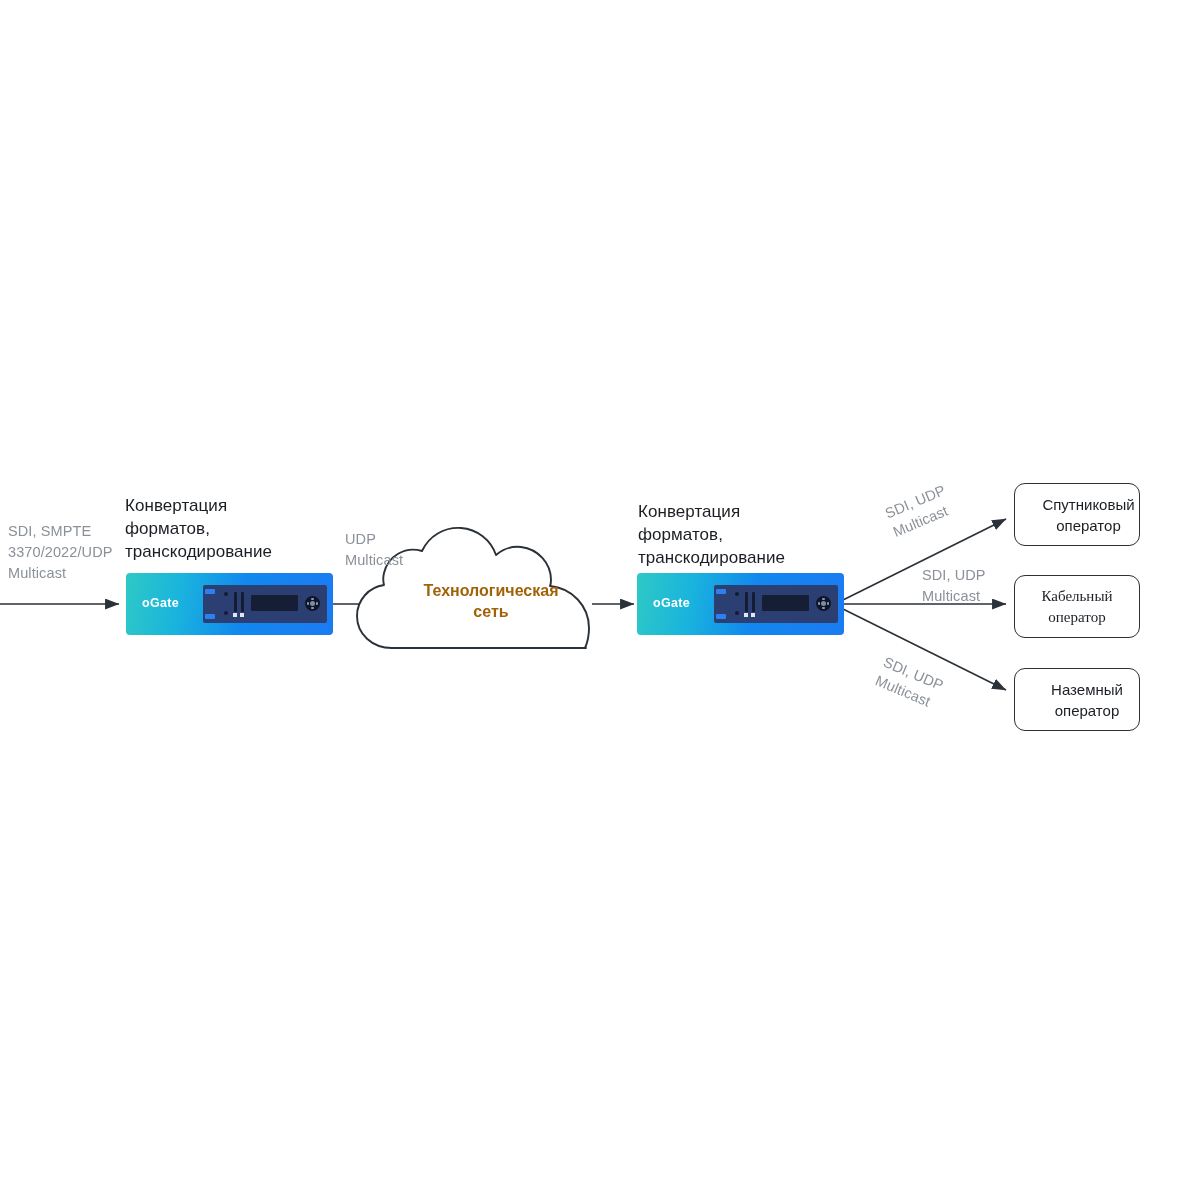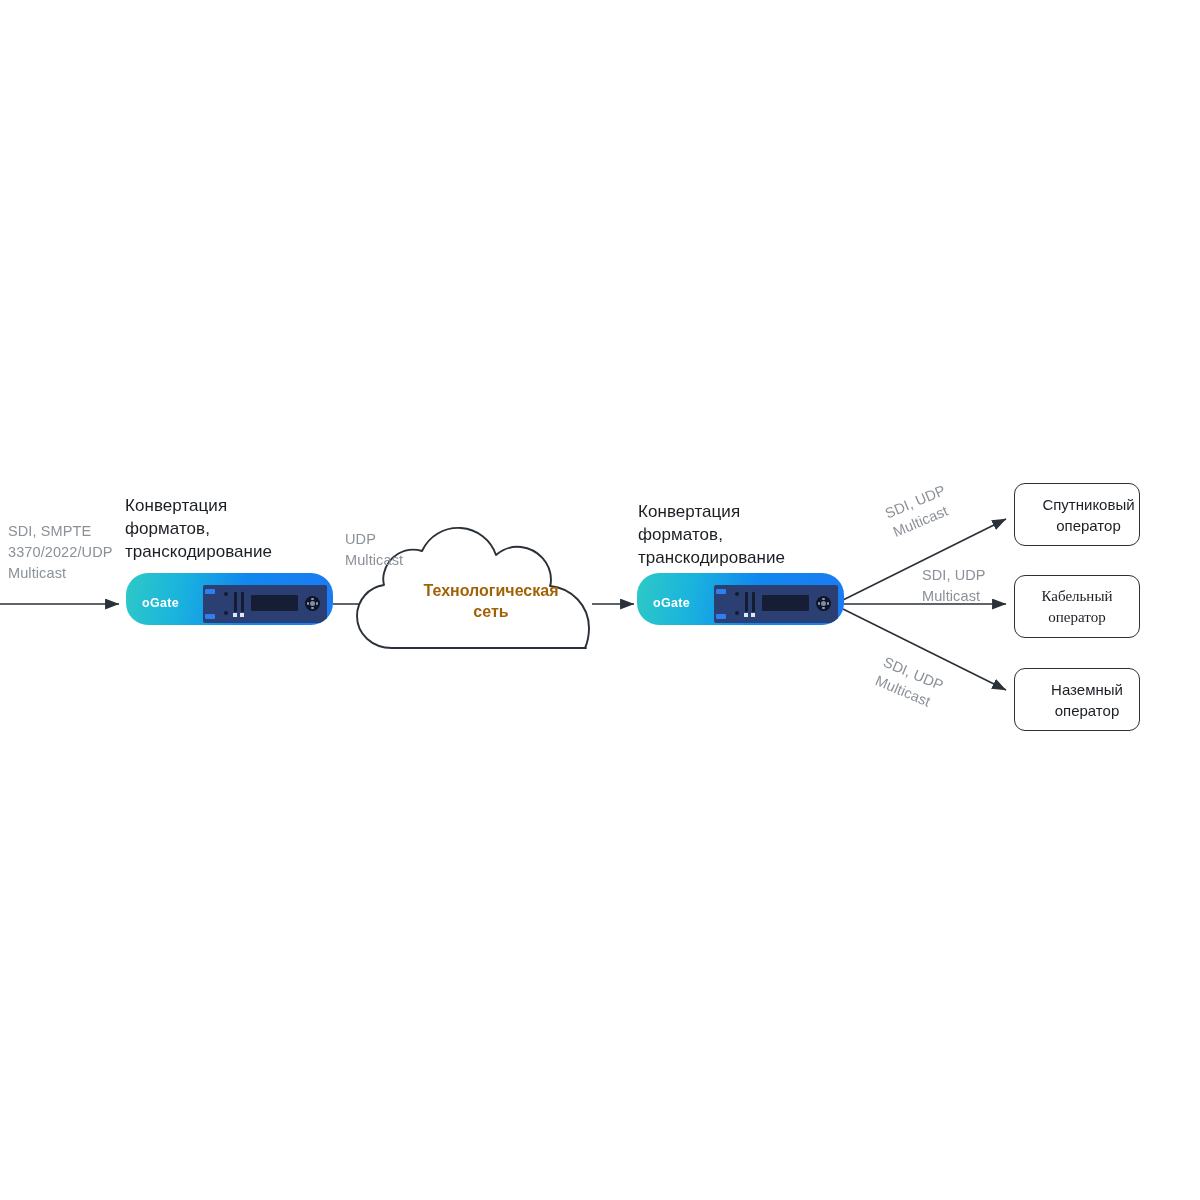--- a/index.html
+++ b/index.html
@@ -53,22 +53,22 @@
     line-height: 20px;
     letter-spacing: 0.1px;
     white-space: pre-line;
     transform-origin: 0 0;
   }
 
   
   .device {
     position: absolute;
     width: 207px;
-    height: 52px;
-    border-radius: 22px;
+    height: 62px;
+    border-radius: 4px;
     background: linear-gradient(100deg, #2ec9c6 0%, #1ab4dd 26%, #1188ef 56%, #1b7bf2 100%);
     overflow: hidden;
     text-decoration: underline;
   }
   .device-name {
     position: absolute;
     left: 16px;
     top: 23px;
     color: #ffffff;
     font-size: 12.5px;

